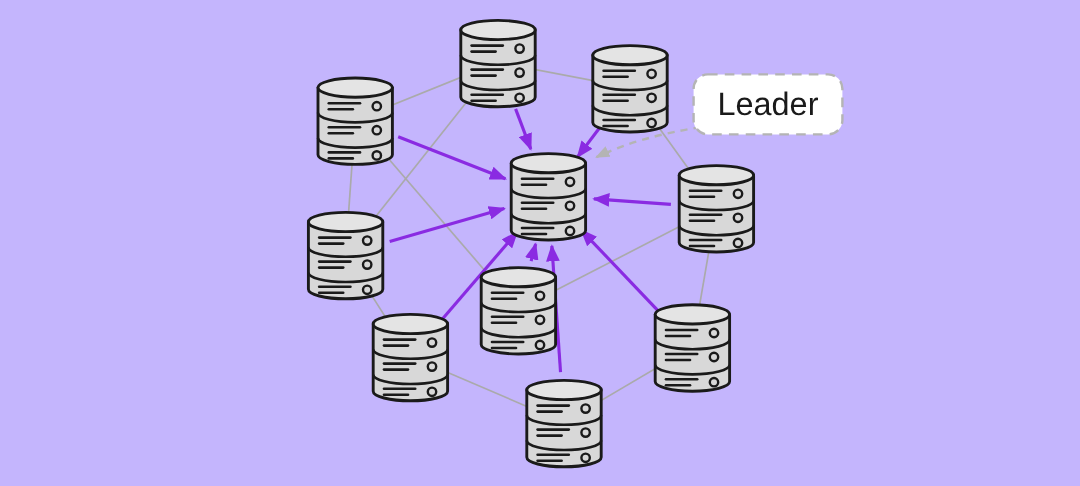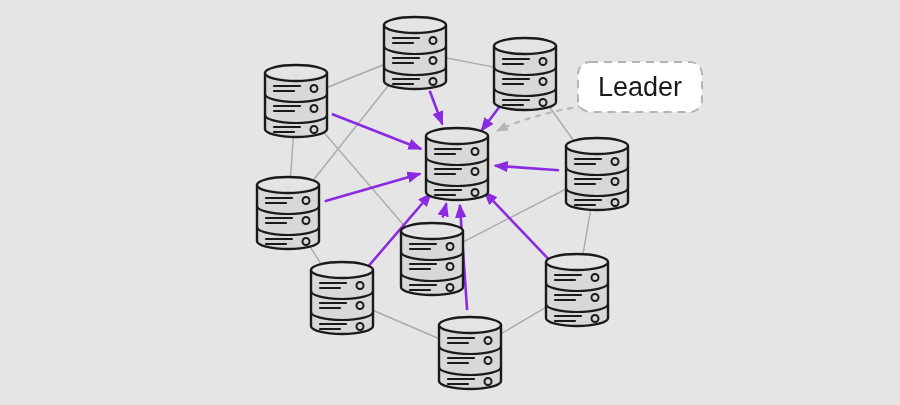--- a/index.html
+++ b/index.html
@@ -8,21 +8,21 @@
     background: #ffffff;
     width: 900px;
     height: 405px;
     overflow: hidden;
     font-family: "Liberation Sans", sans-serif;
   }
   .stage {
     position: relative;
     width: 900px;
     height: 405px;
-    background: #e5e5e5;
+    background: #c4b5fd;
   }
   svg { display: block; }
 
   .mesh {
     stroke: var(--mesh, #aaaaaa);
     stroke-width: 1.4;
     fill: none;
   }
   .rep {
     stroke: var(--arrow, #8a2be2);

